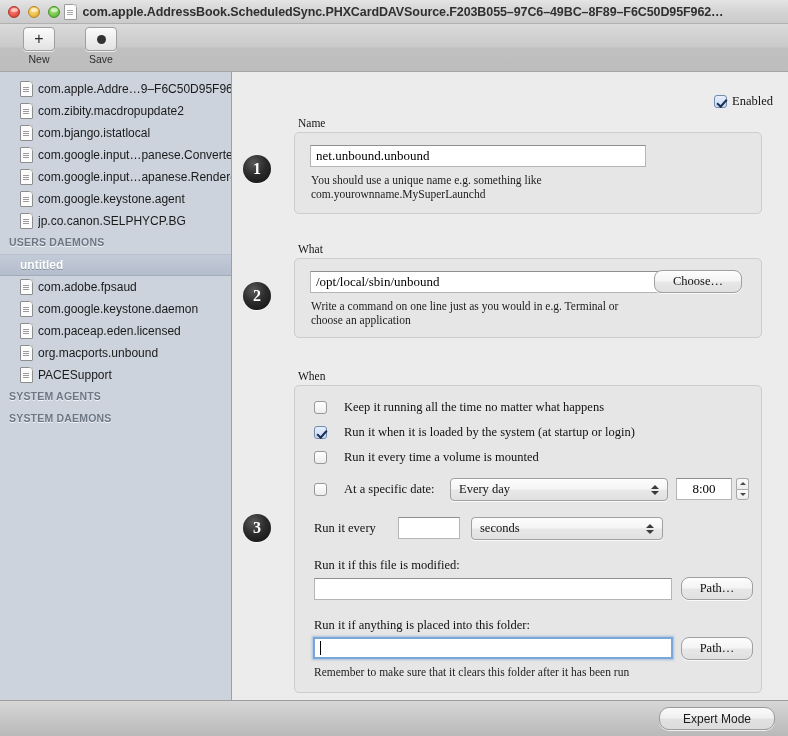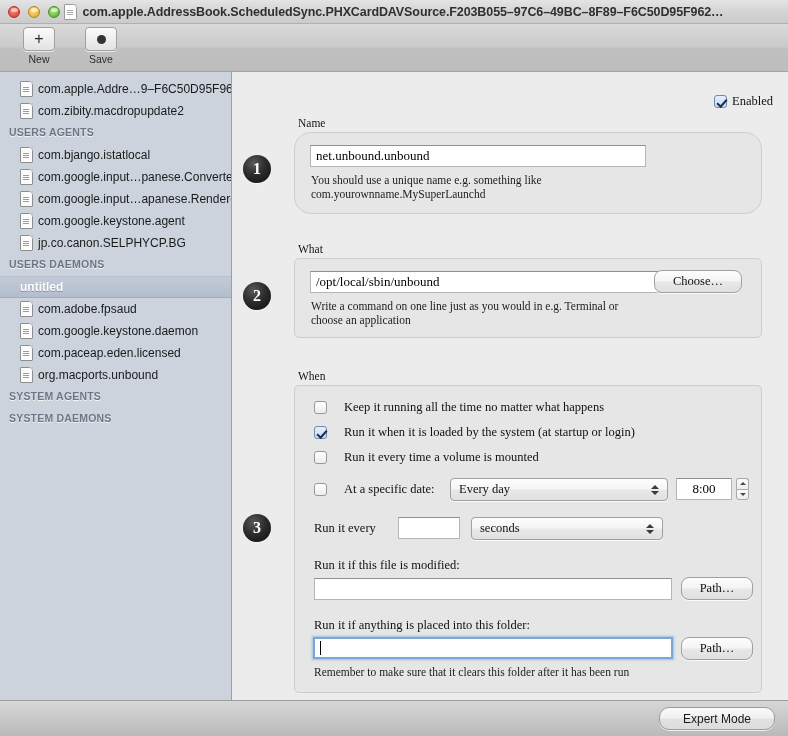--- a/index.html
+++ b/index.html
@@ -492,21 +492,20 @@
 
       <div class="sb-item">
         <span class="file-icon"></span>
         <span class="sb-label">com.apple.Addre…9–F6C50D95F962</span>
       </div>
       <div class="sb-item">
         <span class="file-icon"></span>
         <span class="sb-label">com.zibity.macdropupdate2</span>
       </div>
 
-      <div class="sb-header">USERS AGENTS</div>
       <div class="sb-item">
         <span class="file-icon"></span>
         <span class="sb-label">com.bjango.istatlocal</span>
       </div>
       <div class="sb-item">
         <span class="file-icon"></span>
         <span class="sb-label">com.google.input…panese.Converter</span>
       </div>
       <div class="sb-item">
         <span class="file-icon"></span>
@@ -534,35 +533,39 @@
         <span class="sb-label">com.google.keystone.daemon</span>
       </div>
       <div class="sb-item">
         <span class="file-icon"></span>
         <span class="sb-label">com.paceap.eden.licensed</span>
       </div>
       <div class="sb-item">
         <span class="file-icon"></span>
         <span class="sb-label">org.macports.unbound</span>
       </div>
+      <div class="sb-item">
+        <span class="file-icon"></span>
+        <span class="sb-label">PACESupport</span>
+      </div>
 
       <div class="sb-header">SYSTEM AGENTS</div>
       <div class="sb-header">SYSTEM DAEMONS</div>
     </div>
 
     <div class="content">
 
       <div class="enabled-row" style="top:22px;">
         <span class="checkbox checked"></span>
         <span class="enabled-label">Enabled</span>
       </div>
 
       <div class="badge" style="left:11px; top:83px;">1</div>
       <div class="group-title" style="left:66px; top:45px;">Name</div>
-      <div class="group" style="left:62px; top:60px; width:468px; height:82px;border-radius:17px;">
+      <div class="group" style="left:62px; top:60px; width:468px; height:82px;">
         <div class="tfield" style="position:absolute; left:15px; top:12px; width:336px;">
           <span>net.unbound.unbound</span>
         </div>
         <div class="helptext" style="left:16px; top:40px; white-space:pre;">You should use a unique name e.g. something like
 com.yourownname.MySuperLaunchd</div>
       </div>
 
       <div class="badge" style="left:11px; top:210px;">2</div>
       <div class="group-title" style="left:66px; top:171px;">What</div>
       <div class="group" style="left:62px; top:186px; width:468px; height:80px;">

